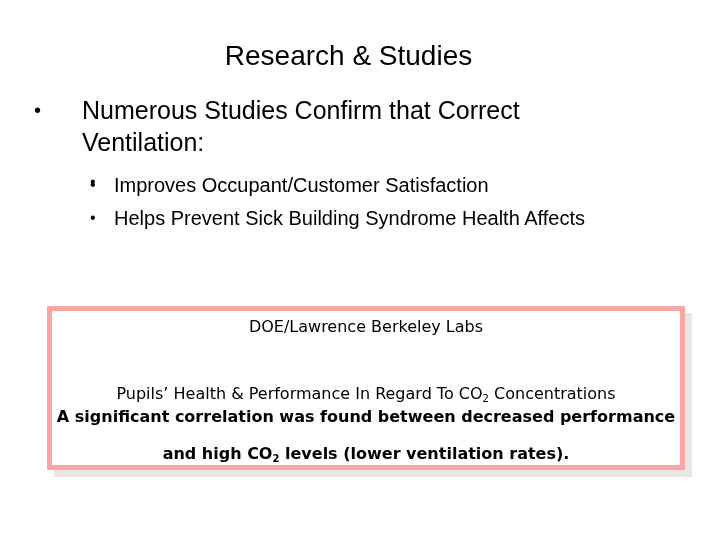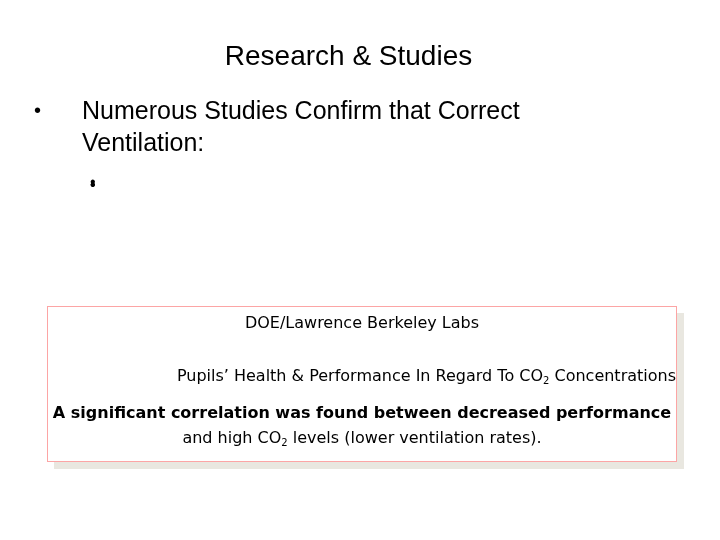--- a/index.html
+++ b/index.html
@@ -15,51 +15,53 @@
       position: absolute; left: 34px; top: 94px; width: 560px;
       font-size: 25px; line-height: 32px;
     }
     .bullet1 .dot { position: absolute; left: 0; top: 0; font-size: 20px; }
     .bullet1 .txt { display: block; padding-left: 48px; }
     .sublist { position: absolute; left: 90px; top: 167px; width: 530px; margin: 0; padding: 0; list-style: none; }
     .sublist li { position: relative; font-size: 20px; line-height: 30px; padding-left: 24px; margin-bottom: 3px; }
     .sublist li .dot { position: absolute; left: 0; top: 0; font-size: 16px; }
     .box {
       position: absolute; left: 47px; top: 306px; width: 628px; height: 154px;
-      border: 1px solid #fca5a5; background: #fff;
+      border: 5px solid #fca5a5; background: #fff;
       box-shadow: 7px 7px 0 #e9e7e0;
       font-family: "DejaVu Sans", sans-serif; font-size: 16px; text-align: center;
     }
     .box .line { position: absolute; left: 0; width: 100%; line-height: 22px; }
     .box .l1 { top: 5px; }
     .box .l2 { top: 29px; }
-    .box .l3 { top: 58px; text-align: right; }
+    .box .l3 { top: 72px; }
     .box .l4 { top: 95px; font-weight: bold; }
-    .box .l5 { top: 120px; }
+    .box .l5 { top: 132px; font-weight: bold; }
     sub { font-size: 10px; vertical-align: -3px; }
   </style>
 </head>
 <body>
 
 <div class="title">Research &amp; Studies</div>
 
 <div class="bullet1">
   <span class="dot">•</span>
   <span class="txt">Numerous Studies Confirm that Correct Ventilation:</span>
 </div>
 
 <ul class="sublist">
   <li>
     <span class="dot">•</span>
   </li>
   <li>
     <span class="dot">•</span>
+    <span>Improves Occupant/Customer Satisfaction</span>
   </li>
   <li>
     <span class="dot">•</span>
+    <span>Helps Prevent Sick Building Syndrome Health Affects</span>
   </li>
 </ul>
 
 <div class="box">
   <div class="line l1">DOE/Lawrence Berkeley Labs</div>
   <div class="line l3"><span>Pupils’ Health &amp; Performance In Regard To CO</span><sub>2</sub><span> Concentrations</span></div>
   <div class="line l4">A significant correlation was found between decreased performance</div>
   <div class="line l5"><span>and high CO</span><sub>2</sub><span> levels (lower ventilation rates).</span></div>
 </div>
 

